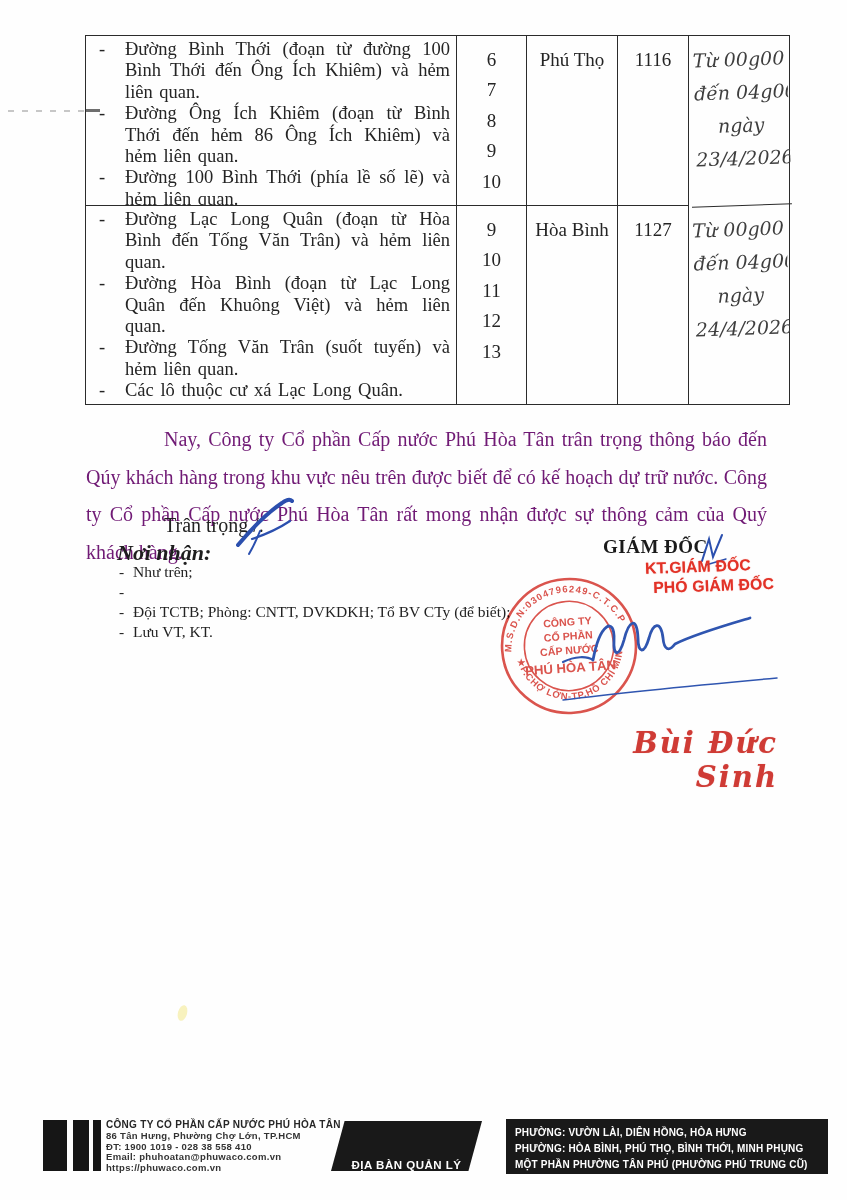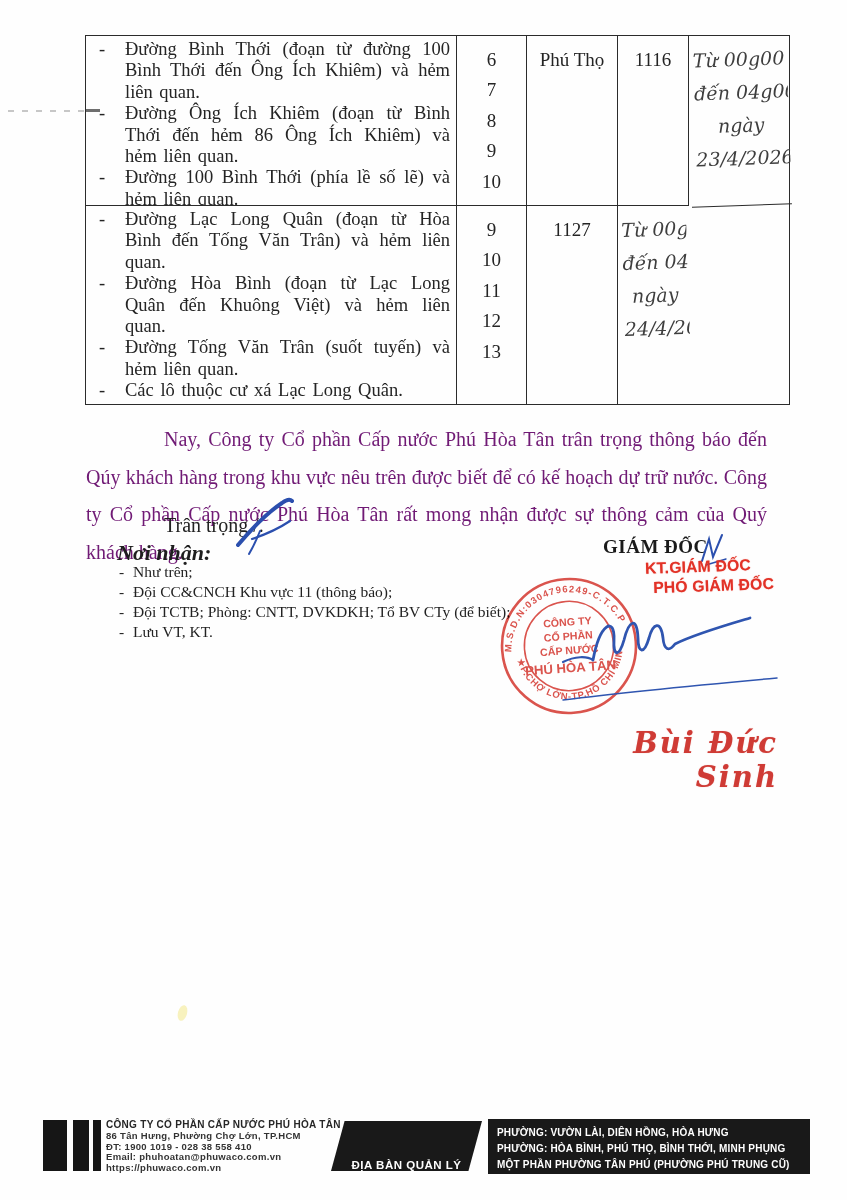--- a/index.html
+++ b/index.html
@@ -79,21 +79,21 @@
   .banner{
     position:absolute;left:331px;top:1121px;width:151px;height:50px;
     background:#191919;clip-path:polygon(9% 0,100% 0,91% 100%,0% 100%);
     display:flex;align-items:flex-end;justify-content:center;
   }
   .banner span{
     color:#fff;font-family:"Liberation Sans",sans-serif;font-weight:bold;
     font-size:11.5px;letter-spacing:.5px;
   }
   .area-bar{
-    position:absolute;left:488px;top:1119px;width:322px;height:55px;
+    position:absolute;left:506px;top:1119px;width:322px;height:55px;
     background:#191919;box-sizing:border-box;padding:6px 0 12px 9px;
     color:#fff;font-family:"Liberation Sans",sans-serif;font-weight:bold;
     font-size:10px;line-height:15.8px;letter-spacing:.2px;white-space:nowrap;
   }
   
   .scan-dashes{position:absolute;left:8px;top:110px;width:80px;height:2px;
     background:repeating-linear-gradient(90deg,#9a9a9a 0 6px,transparent 6px 14px);
     opacity:.55;}
   .scan-dash-dark{position:absolute;left:86px;top:109px;width:14px;height:3px;background:#4a4a4a;opacity:.8;}
   .scan-smudge{position:absolute;left:178px;top:1005px;width:9px;height:16px;
@@ -158,20 +158,21 @@
         <span class="txt">Các lô thuộc cư xá Lạc Long Quân.</span>
       </div>
     </div>
     <div class="cell r2 nums">
       <span>9</span>
       <span>10</span>
       <span>11</span>
       <span>12</span>
       <span>13</span>
     </div>
+    <div class="cell r2 wardcell">Hòa Bình</div>
     <div class="cell r2 dmacell">1127</div>
     <div class="cell r2 last handcell">
       <div class="hline">Từ 00g00</div>
       <div class="hline">đến 04g00</div>
       <div class="hline center">ngày</div>
       <div class="hline">24/4/2026</div>
     </div>
   </div>
 
   <div class="body-par">Nay, Công ty Cổ phần Cấp nước Phú Hòa Tân trân trọng thông báo đến Qúy khách hàng trong khu vực nêu trên được biết để có kế hoạch dự trữ nước. Công ty Cổ phần Cấp nước Phú Hòa Tân rất mong nhận được sự thông cảm của Quý khách hàng.</div>
@@ -184,21 +185,20 @@
   </svg>
 
   <div class="recips-heading">Nơi nhận:</div>
   <div class="recips">
     <div class="recip-item">
       <span class="dash">-</span>
       <span>Như trên;</span>
     </div>
     <div class="recip-item">
       <span class="dash">-</span>
-      <span>Đội CC&amp;CNCH Khu vực 11 (thông báo);</span>
     </div>
     <div class="recip-item">
       <span class="dash">-</span>
       <span>Đội TCTB; Phòng: CNTT, DVKDKH; Tổ BV CTy (để biết);</span>
     </div>
     <div class="recip-item">
       <span class="dash">-</span>
       <span>Lưu VT, KT.</span>
     </div>
   </div>

